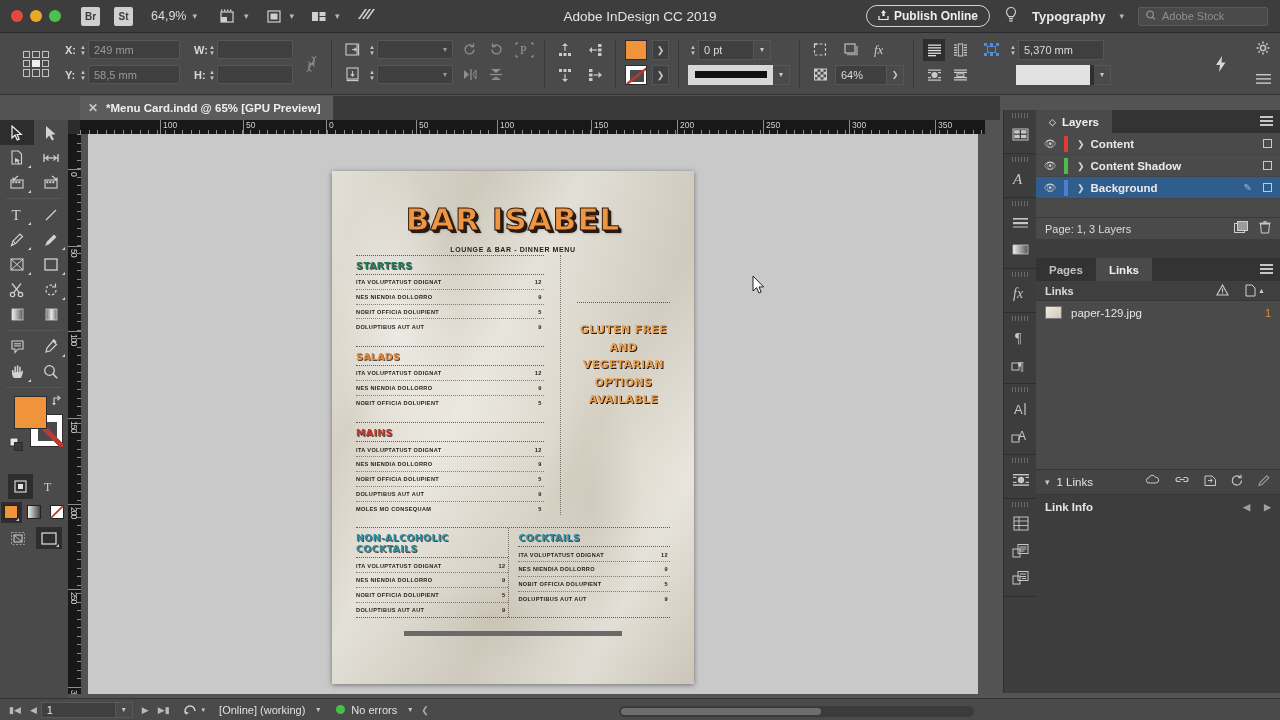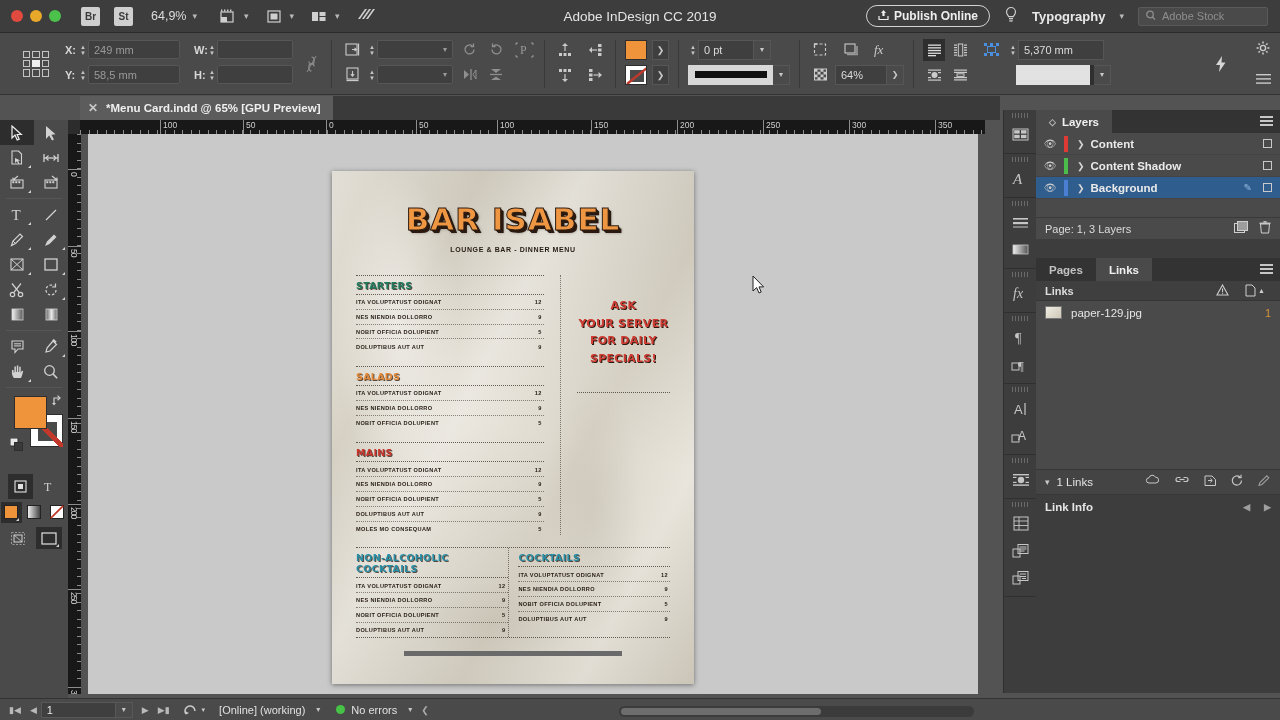--- a/index.html
+++ b/index.html
@@ -127,21 +127,21 @@
     font-size:31px; letter-spacing:1px; color:#ef9642;
     text-shadow: 1px 1px 0 #2b1a10, 2px 2px 0 #2b1a10, 3px 3px 0 #2b1a10, 3px 3px 3px rgba(0,0,0,0.35);
     -webkit-text-stroke:1px #2b1a10;
     margin-top:12px;
   }
   .menu-sub {
     text-align:center; font-size:7px; font-weight:bold; letter-spacing:0.6px;
     color:#251c14; margin-top:9px;
   }
 
-  .cols { display:flex; margin-top:22px; gap:16px; }
+  .cols { display:flex; margin-top:2px; gap:16px; }
   .col-l { width:207px; }
   .col-gap { width:14px; }
   .col-r { width:103px; }
 
   .dashrule { border-top:1px dotted #3a3026; opacity:0.75; }
   .sec-head {
     font-family:"DejaVu Sans", sans-serif; font-weight:bold; font-size:9.5px;
     letter-spacing:0.3px; padding:4px 0 3px 0;
     text-shadow: 1px 1px 0 rgba(40,25,15,0.75);
   }
@@ -1024,27 +1024,28 @@
                     <span class="nm">MOLES MO CONSEQUAM</span>
                     <span class="pr">5</span>
                   </div>
               </div>
             </div>
 
             <div class="col-gap vdash"></div>
 
             <div class="col-r">
               <div style="height:22px;"></div>
-              <div class="callout red" id="callout1">
-                  <div>ASK</div>
-                  <div>YOUR SERVER</div>
-                  <div>FOR DAILY</div>
-                  <div>SPECIALS!</div>
+              <div class="dashrule" style="margin-top:25px;"></div>
+              <div class="callout orange" style="margin-top:18px;" id="callout2">
+                  <div>GLUTEN FREE</div>
+                  <div>AND</div>
+                  <div>VEGETARIAN</div>
+                  <div>OPTIONS</div>
+                  <div>AVAILABLE</div>
                 </div>
-              <div class="dashrule" style="margin-top:25px;"></div>
             </div>
           </div>
 
           <div class="bottom-cocktails">
             <div class="dashrule"></div>
             <div class="cock-row">
               <div style="width:152px;">
                 <div class="sec-head sec-teal">NON-ALCOHOLIC COCKTAILS</div>
                 <div class="dashrule"></div>
                 <div class="item">

